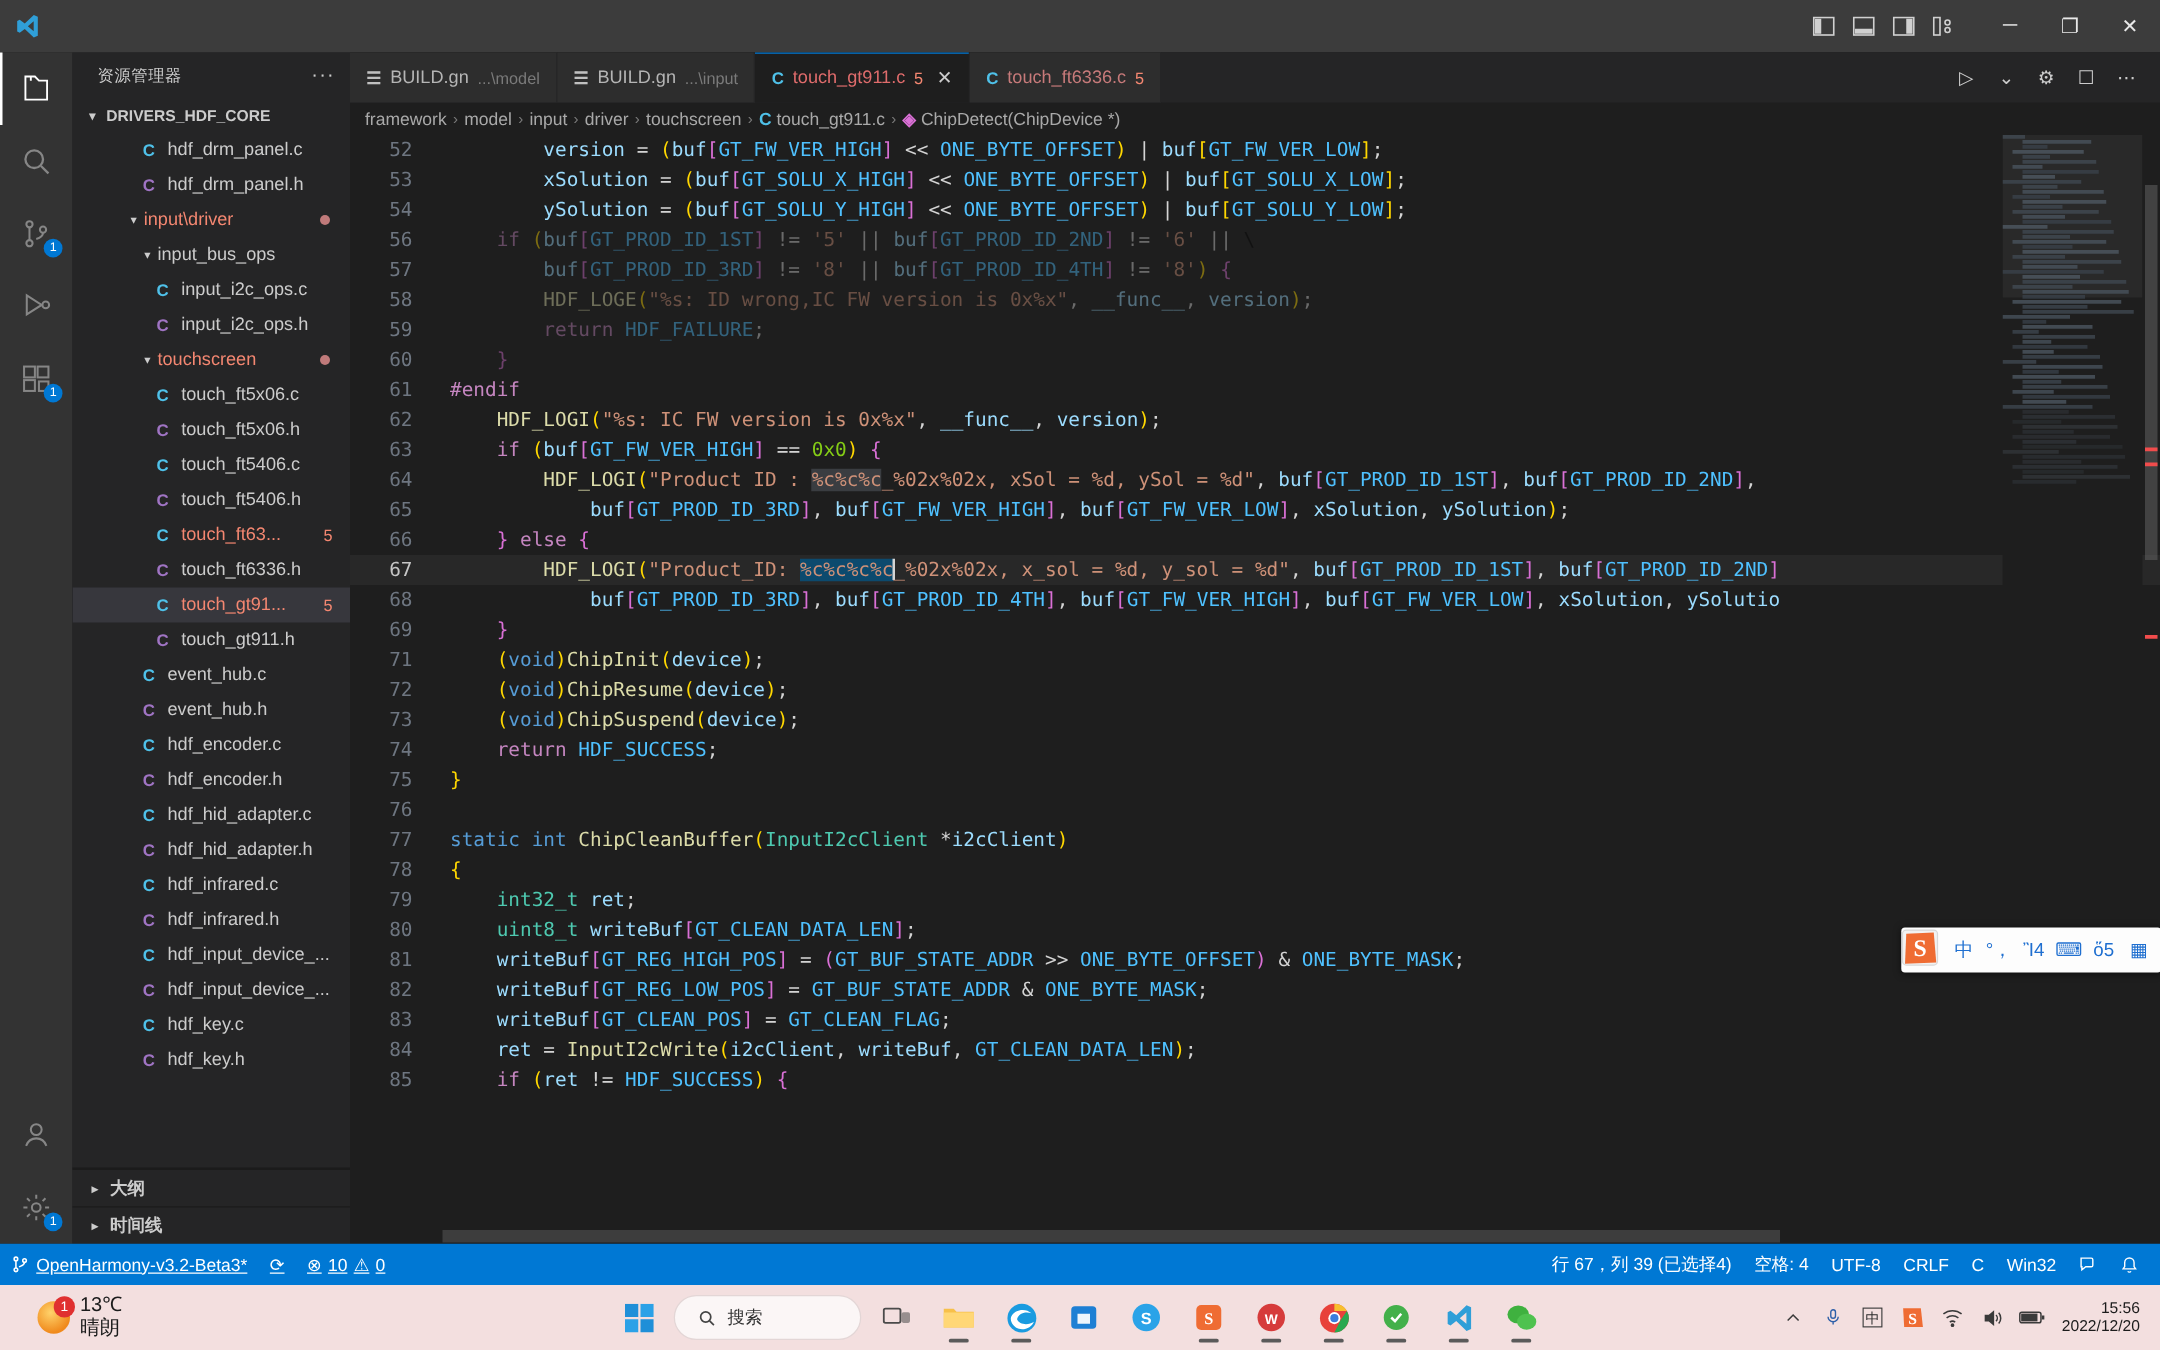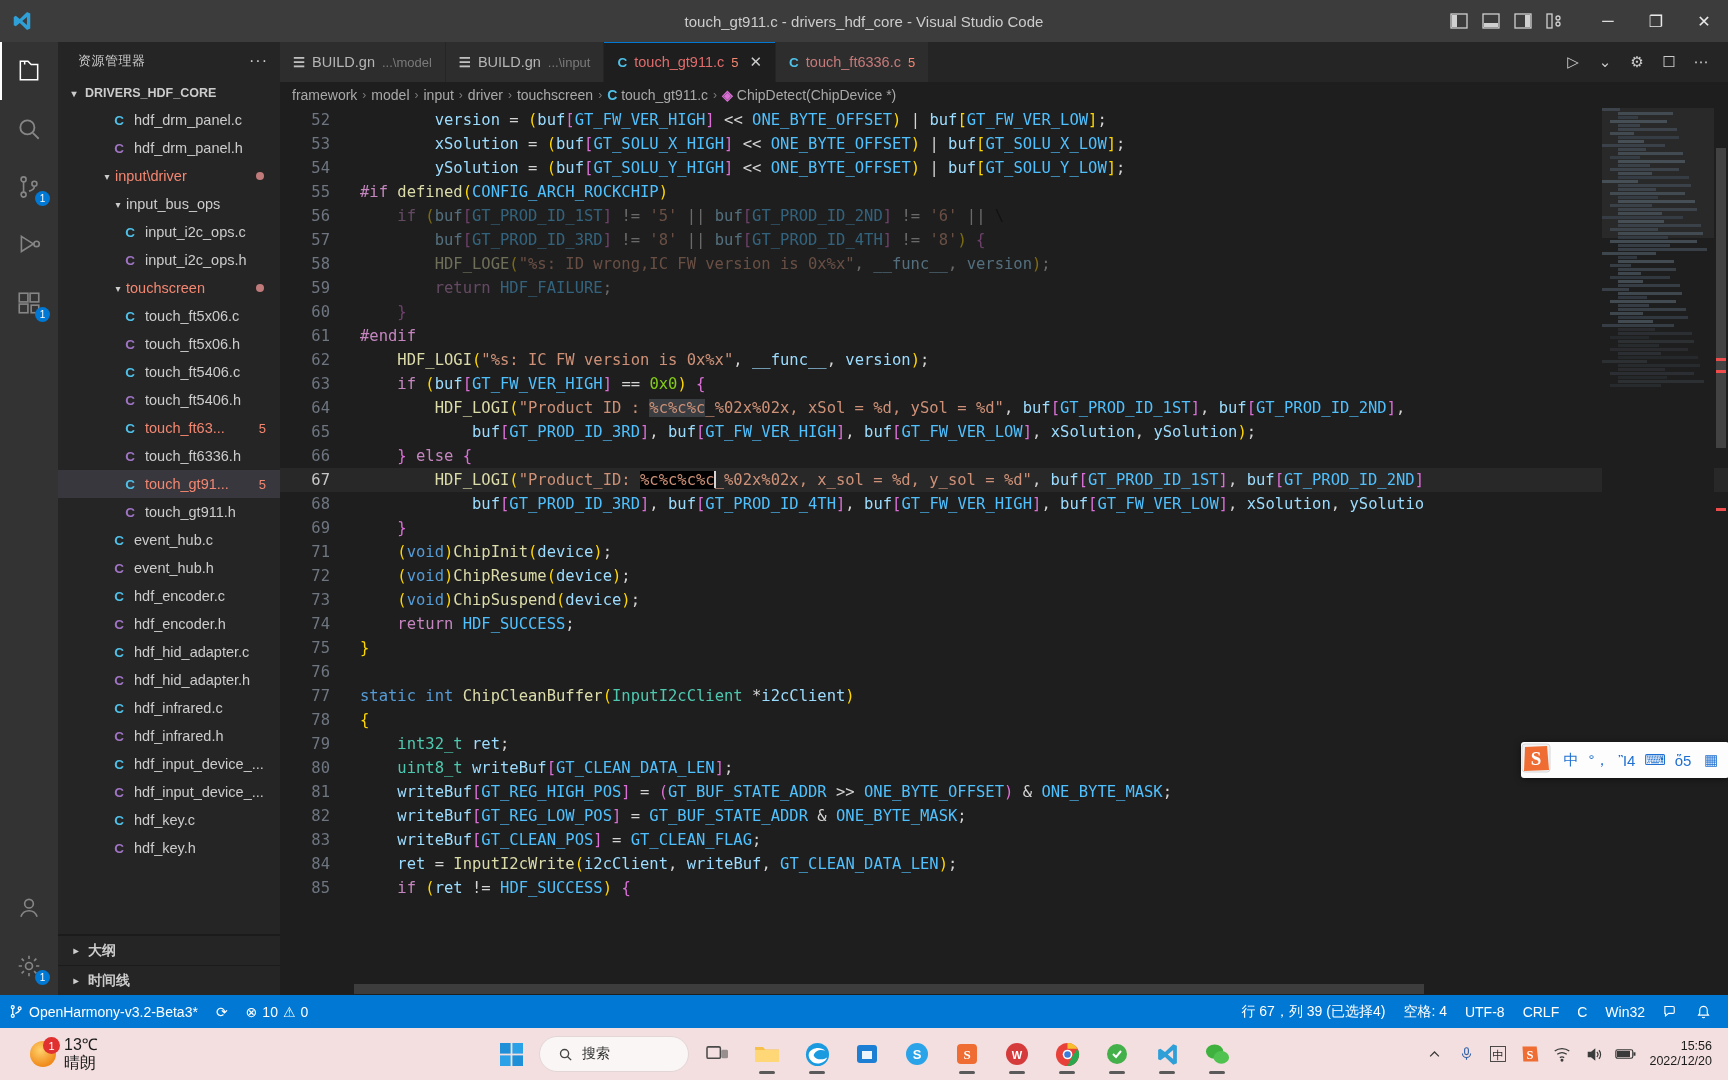--- a/index.html
+++ b/index.html
@@ -94,21 +94,21 @@
   .str  { color:#ce9178; }
   .num  { color:#84cc16; }
   .id   { color:#9cdcfe; }
   .cst  { color:#4fc1ff; }
   .typ  { color:#4ec9b0; }
   .pl   { color:#d4d4d4; }
   .br1  { color:#ffd700; }
   .br2  { color:#da70d6; }
   .pre  { color:#c586c0; }
   .dim  { opacity:.42; }
-  .sel  { background:#000000; }
+  .sel  { background:#0c4a6e; }
   .selx { background:#3a3d41; }
   .caret { display:inline-block; width:2px; height:17px; background:#d4d4d4;
     vertical-align:-3px; margin:0 -1px; }
 
   
   .minimap { position:absolute; top:66px; right:14px; width:112px; bottom:0;
     background:#1e1e1e; overflow:hidden; }
   .mm-line { height:3px; margin-bottom:1px; }
   .mm-slider { position:absolute; top:0; left:0; right:0; height:130px; background:rgba(255,255,255,.05); }
   .scrollbar-v { position:absolute; top:66px; right:0; width:14px; bottom:0; }
@@ -125,21 +125,21 @@
     display:flex; align-items:center; border-radius:3px;
     box-shadow:0 1px 6px rgba(0,0,0,.5); padding-right:4px; }
   .ime-logo { width:42px; height:40px; margin-top:-4px; margin-left:-6px;
     display:flex; align-items:center; justify-content:center; }
   .ime-i { width:28px; height:36px; display:flex; align-items:center; justify-content:center;
     font-size:15px; color:#1f6fd0; }
 
   
   .statusbar { position:absolute; left:0; top:995px; width:1728px; height:33px;
     background:#0078d4; display:flex; align-items:center; color:#ffffff; font-size:14px; }
-  .sb-l { display:flex; align-items:center; }
+  .sb-l { display:flex; align-items:center;text-decoration:underline; }
   .sb-r { margin-left:auto; display:flex; align-items:center; padding-right:8px; }
   .si { display:flex; align-items:center; gap:5px; padding:0 9px; height:33px; }
 
   
   .taskbar { position:absolute; left:0; top:1028px; width:1728px; height:52px;
     background:#f3dfdf; display:flex; align-items:center; }
   .tb-weather { display:flex; align-items:center; gap:8px; padding-left:30px; }
   .wsun { width:26px; height:26px; border-radius:50%;
     background:radial-gradient(circle at 40% 35%, #ffd36b, #f08a1c 70%); position:relative; }
   .wbadge { position:absolute; top:-4px; right:-4px; width:17px; height:17px; border-radius:50%;
@@ -160,21 +160,20 @@
 </style>
 </head>
 <body>
 
 <div class="titlebar">
   <div class="vscode-logo">
     <svg viewBox="0 0 24 24">
         <path fill="#2f9fd8" d="M17.5 2.2 9.6 9.7 5.2 6.4 3 7.5v9l2.2 1.1 4.4-3.3 7.9 7.5L21 20.3V3.7L17.5 2.2zM17.4 16.4 12.3 12l5.1-4.4v8.8z"></path>
       </svg>
   </div>
-  <div class="title-center">touch_gt911.c - drivers_hdf_core - Visual Studio Code</div>
   <div class="win-right">
     <div class="layout-icons">
       <div class="licon">
         <svg width="18" height="16" viewBox="0 0 18 16">
             <rect x="1" y="1" width="16" height="14" fill="none" stroke="#d0d0d0" stroke-width="1.3"></rect>
             <rect x="2" y="2" width="5" height="12" fill="#d0d0d0"></rect>
           </svg>
       </div>
       <div class="licon">
         <svg width="18" height="16" viewBox="0 0 18 16">
@@ -459,21 +458,20 @@
       <span class="bc-item">touchscreen</span>
       <span class="bc-sep">›</span>
       <span class="bc-item"><span class="bc-ico c-src">C</span> touch_gt911.c</span>
       <span class="bc-sep">›</span>
       <span class="bc-item"><span class="bc-ico br2">◈</span> ChipDetect(ChipDevice *)</span>
     </div>
   <div class="code-area" id="code-area">
       <div class="code-line"><span class="ln">52</span><span class="ctext">        <span class="id">version</span> <span class="pl">=</span> <span class="br1">(</span><span class="id">buf</span><span class="br2">[</span><span class="cst">GT_FW_VER_HIGH</span><span class="br2">]</span> <span class="pl">&lt;&lt;</span> <span class="cst">ONE_BYTE_OFFSET</span><span class="br1">)</span> <span class="pl">|</span> <span class="id">buf</span><span class="br1">[</span><span class="cst">GT_FW_VER_LOW</span><span class="br1">]</span><span class="pl">;</span></span></div>
       <div class="code-line"><span class="ln">53</span><span class="ctext">        <span class="id">xSolution</span> <span class="pl">=</span> <span class="br1">(</span><span class="id">buf</span><span class="br2">[</span><span class="cst">GT_SOLU_X_HIGH</span><span class="br2">]</span> <span class="pl">&lt;&lt;</span> <span class="cst">ONE_BYTE_OFFSET</span><span class="br1">)</span> <span class="pl">|</span> <span class="id">buf</span><span class="br1">[</span><span class="cst">GT_SOLU_X_LOW</span><span class="br1">]</span><span class="pl">;</span></span></div>
       <div class="code-line"><span class="ln">54</span><span class="ctext">        <span class="id">ySolution</span> <span class="pl">=</span> <span class="br1">(</span><span class="id">buf</span><span class="br2">[</span><span class="cst">GT_SOLU_Y_HIGH</span><span class="br2">]</span> <span class="pl">&lt;&lt;</span> <span class="cst">ONE_BYTE_OFFSET</span><span class="br1">)</span> <span class="pl">|</span> <span class="id">buf</span><span class="br1">[</span><span class="cst">GT_SOLU_Y_LOW</span><span class="br1">]</span><span class="pl">;</span></span></div>
-      <div class="code-line"><span class="ln">55</span><span class="ctext"><span class="pre">#if</span> <span class="fn">defined</span><span class="br1">(</span><span class="cst">CONFIG_ARCH_ROCKCHIP</span><span class="br1">)</span></span></div>
       <div class="code-line"><span class="ln">56</span><span class="ctext dim">    <span class="kw">if</span> <span class="br1">(</span><span class="id">buf</span><span class="br2">[</span><span class="cst">GT_PROD_ID_1ST</span><span class="br2">]</span> <span class="pl">!=</span> <span class="str">'5'</span> <span class="pl">||</span> <span class="id">buf</span><span class="br2">[</span><span class="cst">GT_PROD_ID_2ND</span><span class="br2">]</span> <span class="pl">!=</span> <span class="str">'6'</span> <span class="pl">||</span> \</span></div>
       <div class="code-line"><span class="ln">57</span><span class="ctext dim">        <span class="id">buf</span><span class="br2">[</span><span class="cst">GT_PROD_ID_3RD</span><span class="br2">]</span> <span class="pl">!=</span> <span class="str">'8'</span> <span class="pl">||</span> <span class="id">buf</span><span class="br2">[</span><span class="cst">GT_PROD_ID_4TH</span><span class="br2">]</span> <span class="pl">!=</span> <span class="str">'8'</span><span class="br1">)</span> <span class="br2">{</span></span></div>
       <div class="code-line"><span class="ln">58</span><span class="ctext dim">        <span class="fn">HDF_LOGE</span><span class="br1">(</span><span class="str">"%s: ID wrong,IC FW version is 0x%x"</span><span class="pl">,</span> <span class="id">__func__</span><span class="pl">,</span> <span class="id">version</span><span class="br1">)</span><span class="pl">;</span></span></div>
       <div class="code-line"><span class="ln">59</span><span class="ctext dim">        <span class="kw">return</span> <span class="cst">HDF_FAILURE</span><span class="pl">;</span></span></div>
       <div class="code-line"><span class="ln">60</span><span class="ctext dim">    <span class="br2">}</span></span></div>
       <div class="code-line"><span class="ln">61</span><span class="ctext"><span class="pre">#endif</span></span></div>
       <div class="code-line"><span class="ln">62</span><span class="ctext">    <span class="fn">HDF_LOGI</span><span class="br1">(</span><span class="str">"%s: IC FW version is 0x%x"</span><span class="pl">,</span> <span class="id">__func__</span><span class="pl">,</span> <span class="id">version</span><span class="br1">)</span><span class="pl">;</span></span></div>
       <div class="code-line"><span class="ln">63</span><span class="ctext">    <span class="kw">if</span> <span class="br1">(</span><span class="id">buf</span><span class="br2">[</span><span class="cst">GT_FW_VER_HIGH</span><span class="br2">]</span> <span class="pl">==</span> <span class="num">0x0</span><span class="br1">)</span> <span class="br2">{</span></span></div>
       <div class="code-line"><span class="ln">64</span><span class="ctext">        <span class="fn">HDF_LOGI</span><span class="br1">(</span><span class="str">"Product ID : </span><span class="str selx">%c%c%c</span><span class="str">_%02x%02x, xSol = %d, ySol = %d"</span><span class="pl">,</span> <span class="id">buf</span><span class="br2">[</span><span class="cst">GT_PROD_ID_1ST</span><span class="br2">]</span><span class="pl">,</span> <span class="id">buf</span><span class="br2">[</span><span class="cst">GT_PROD_ID_2ND</span><span class="br2">]</span><span class="pl">,</span></span></div>
       <div class="code-line"><span class="ln">65</span><span class="ctext">            <span class="id">buf</span><span class="br2">[</span><span class="cst">GT_PROD_ID_3RD</span><span class="br2">]</span><span class="pl">,</span> <span class="id">buf</span><span class="br2">[</span><span class="cst">GT_FW_VER_HIGH</span><span class="br2">]</span><span class="pl">,</span> <span class="id">buf</span><span class="br2">[</span><span class="cst">GT_FW_VER_LOW</span><span class="br2">]</span><span class="pl">,</span> <span class="id">xSolution</span><span class="pl">,</span> <span class="id">ySolution</span><span class="br1">)</span><span class="pl">;</span></span></div>

